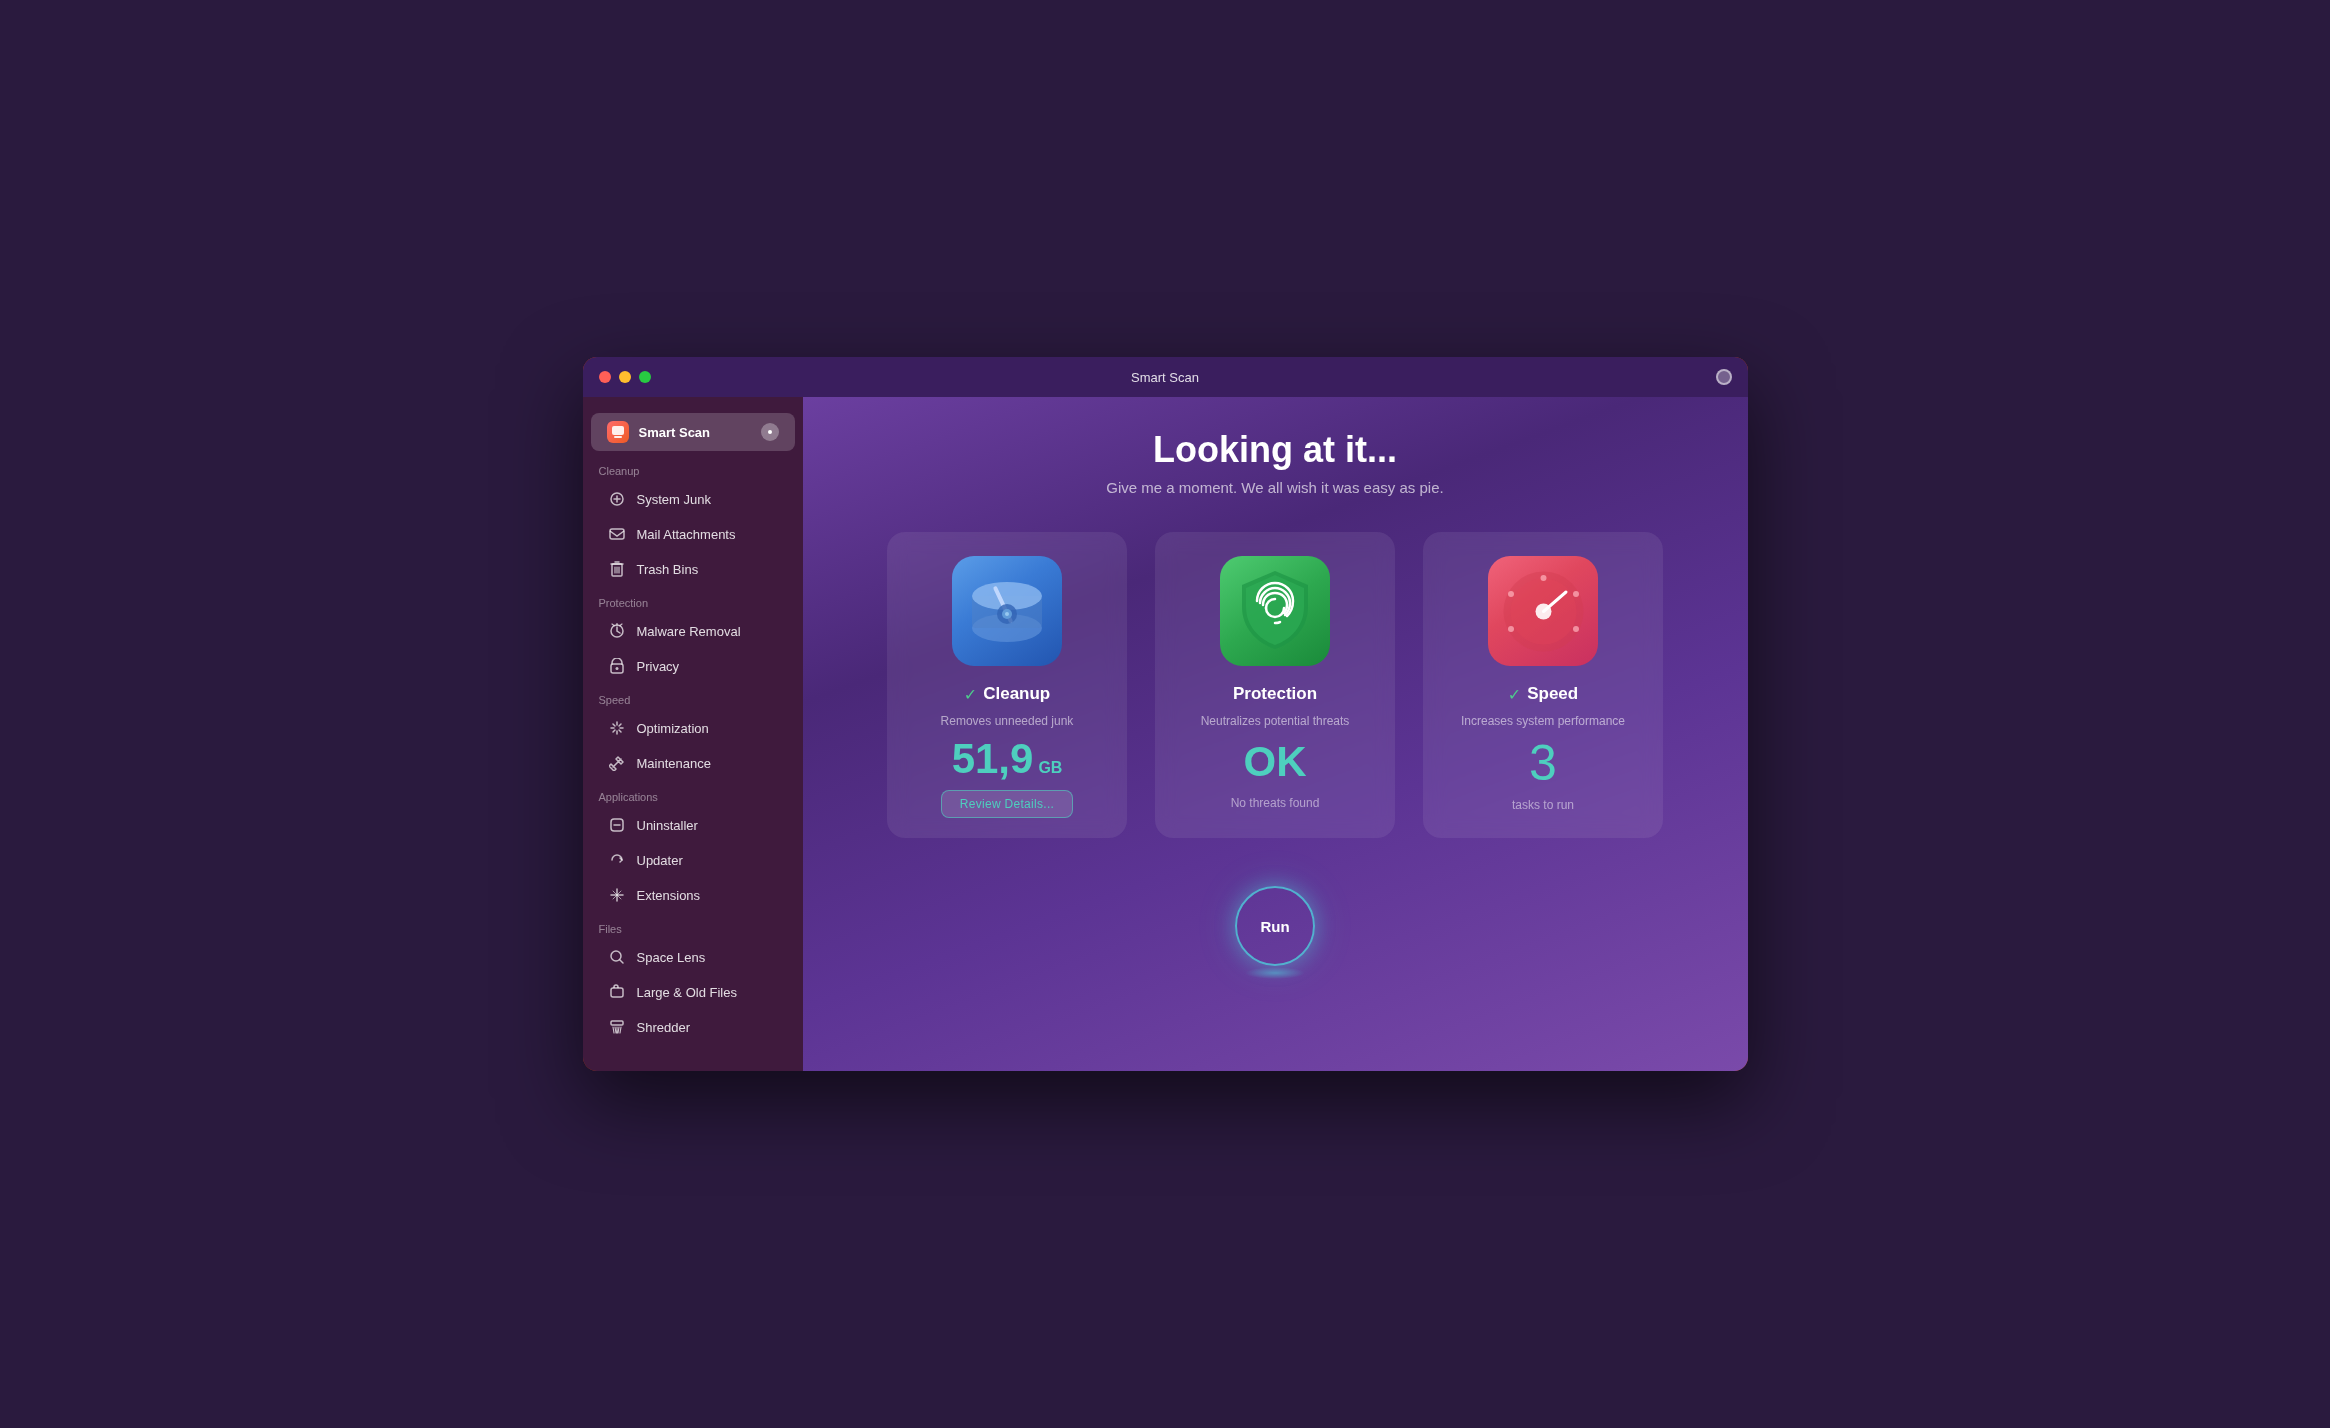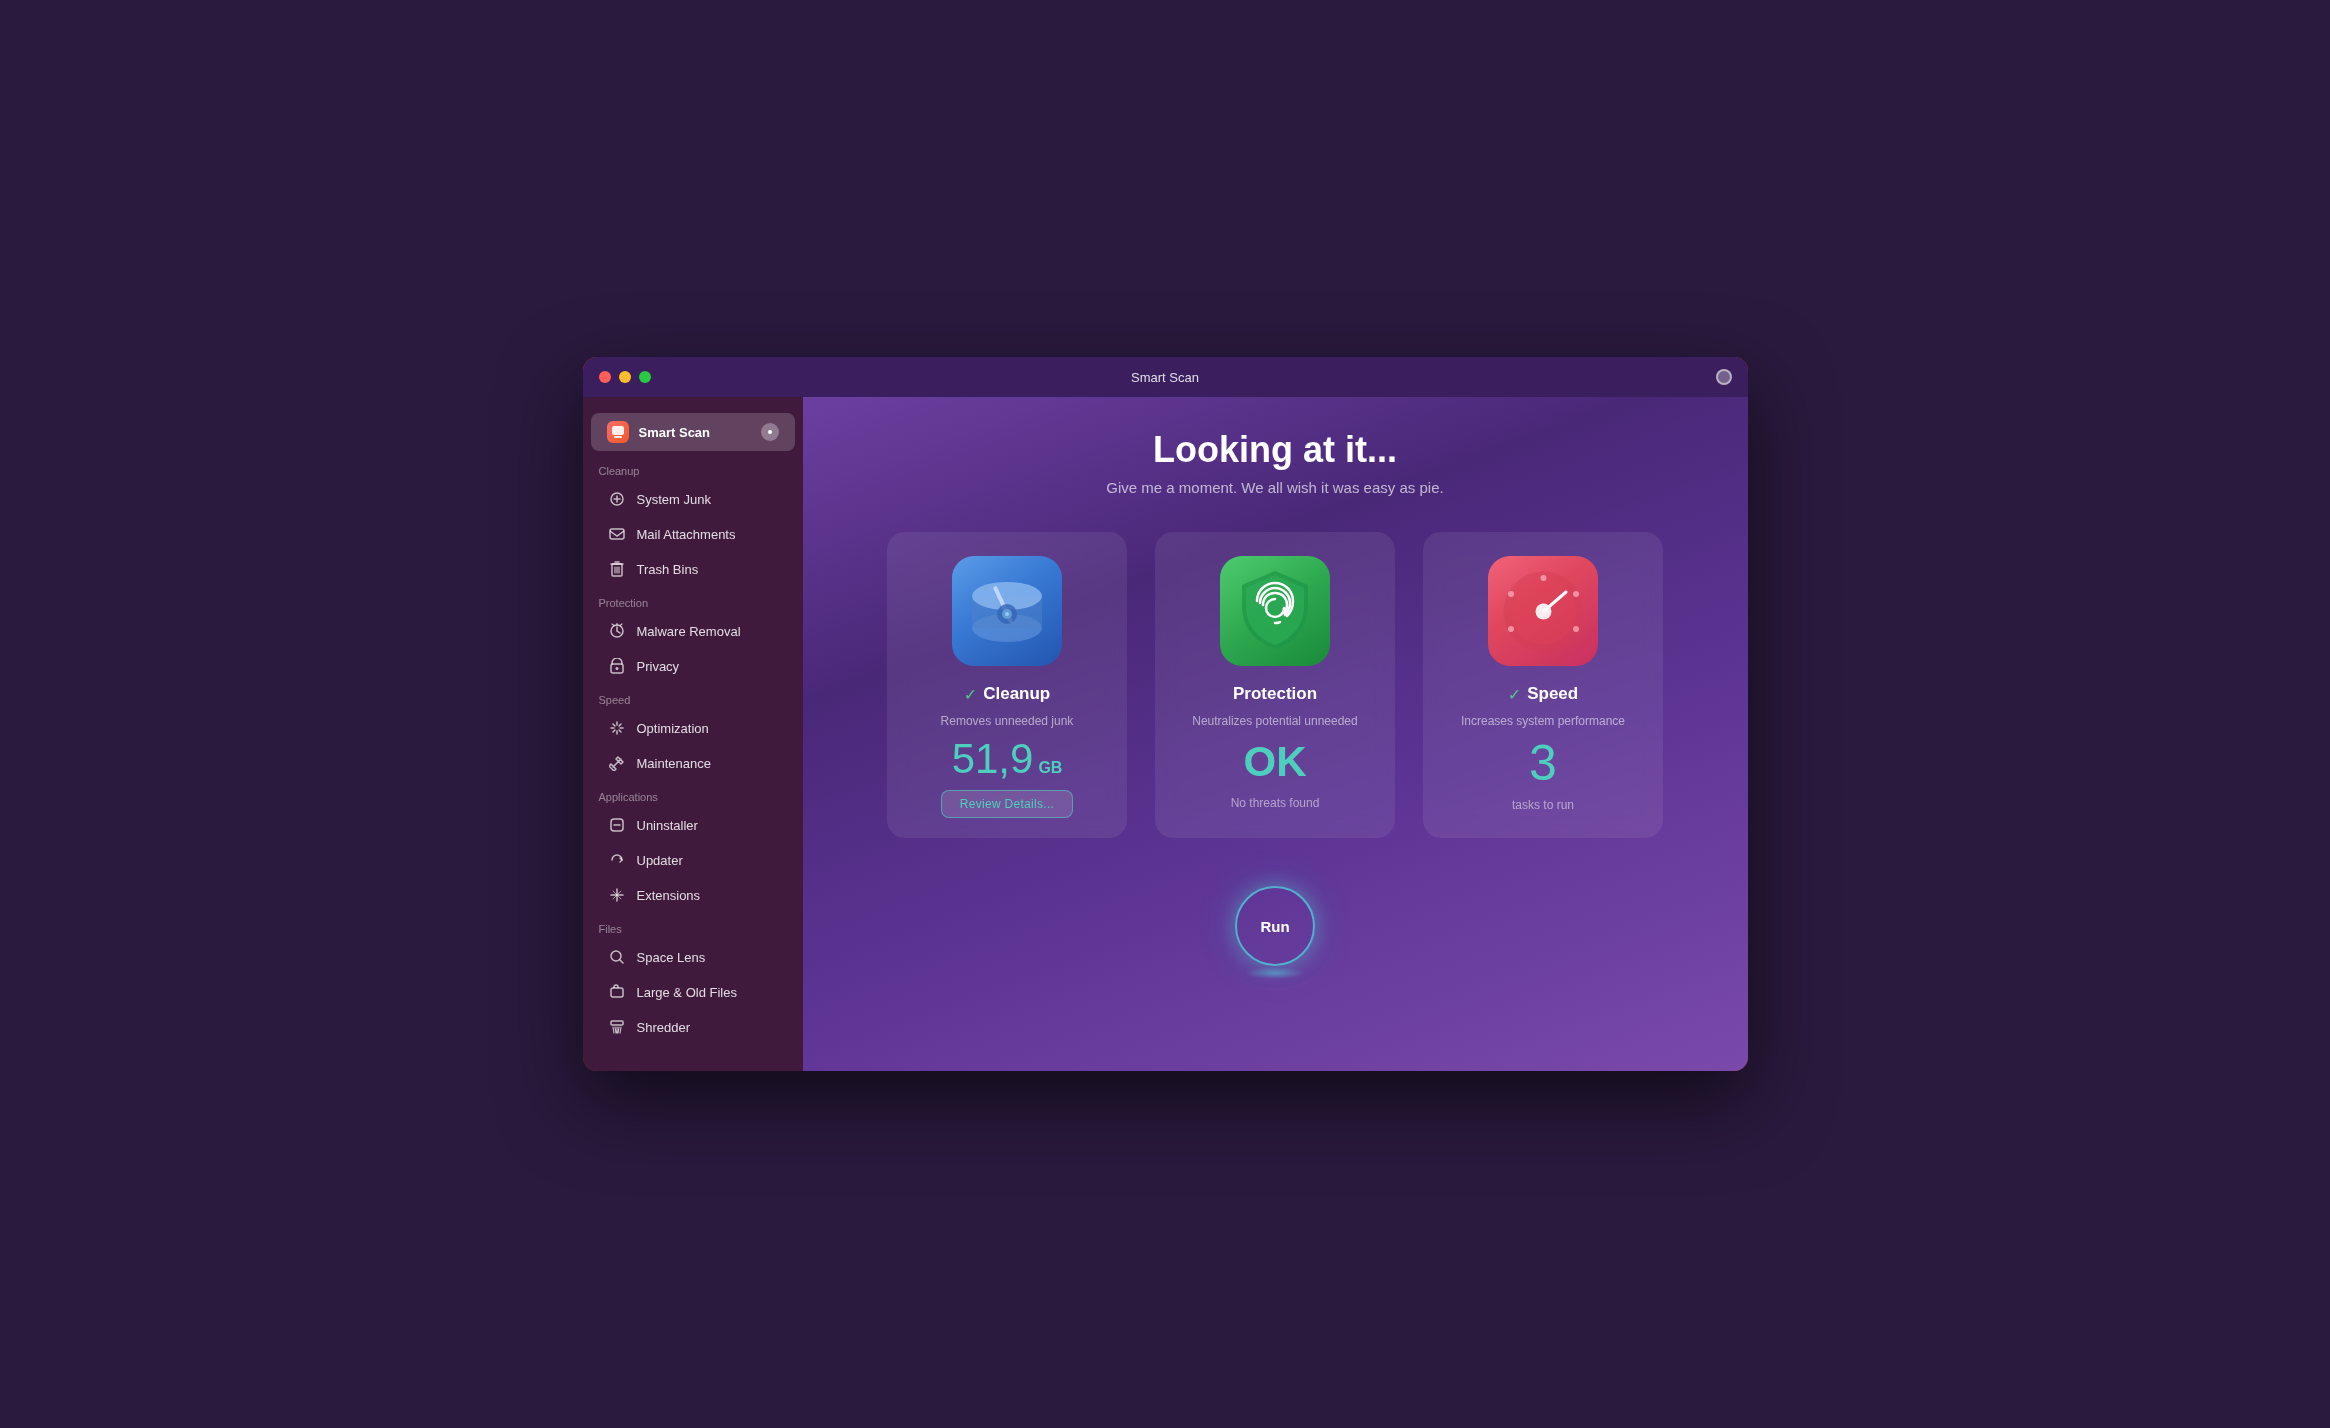--- a/index.html
+++ b/index.html
@@ -486,21 +486,21 @@
               <circle cx="45" cy="48" r="5" fill="rgba(100,160,220,0.9)"></circle>
               <circle cx="45" cy="48" r="2" fill="rgba(150,200,240,1)"></circle>
             </svg>
           </div>
           <div class="card-header">
             <span class="card-check-icon">✓</span>
             <span class="card-title">Cleanup</span>
           </div>
           <span class="card-description">Removes unneeded junk</span>
           <div style="display:flex;align-items:baseline;gap:2px;">
-            <span class="card-value" style="font-size:42px;font-weight:400;color:#4ecfbe;">51,9</span>
+            <span class="card-value" style="font-size:42px;font-weight:700;color:#4ecfbe;">51,9</span>
             <span class="card-value-gb">GB</span>
           </div>
           <button class="review-btn">Review Details...</button>
         </div>
 
         <div class="card">
           <div class="card-image card-image-protection">
             <svg width="82" height="88" viewBox="0 0 82 88" fill="none">
 
               <path d="M41 4L8 18v22c0 20 14 36 33 42 19-6 33-22 33-42V18L41 4z" fill="rgba(30,150,70,0.7)"></path>
@@ -510,21 +510,21 @@
               <path d="M32 41c0 5 4 9 9 9s9-4 9-9" stroke="white" stroke-width="2.5" stroke-linecap="round" fill="none"></path>
               <path d="M29 38c0-7 5-12 12-12s12 5 12 12c0 3-1 6-3 8" stroke="white" stroke-width="2.5" stroke-linecap="round" fill="none"></path>
               <path d="M26 36c0-8 7-15 15-15s15 7 15 15c0 5-2 9-5 12" stroke="white" stroke-width="2.5" stroke-linecap="round" fill="none"></path>
               <path d="M23 34c0-10 8-18 18-18s18 8 18 18c0 6-2 11-6 15" stroke="white" stroke-width="2.5" stroke-linecap="round" fill="none"></path>
               <path d="M41 56c2 0 4 0 5-1" stroke="white" stroke-width="2.5" stroke-linecap="round" fill="none"></path>
             </svg>
           </div>
           <div class="card-header">
             <span class="card-title">Protection</span>
           </div>
-          <span class="card-description">Neutralizes potential unneeded</span>
+          <span class="card-description">Neutralizes potential threats</span>
           <span class="card-value-ok">OK</span>
           <span class="card-sub">No threats found</span>
         </div>
 
         <div class="card">
           <div class="card-image card-image-speed">
             <svg width="95" height="95" viewBox="0 0 95 95" fill="none">
 
               <circle cx="47.5" cy="47.5" r="40" fill="rgba(210,60,80,0.4)"></circle>
               <circle cx="47.5" cy="47.5" r="33" fill="rgba(230,70,90,0.3)"></circle>

